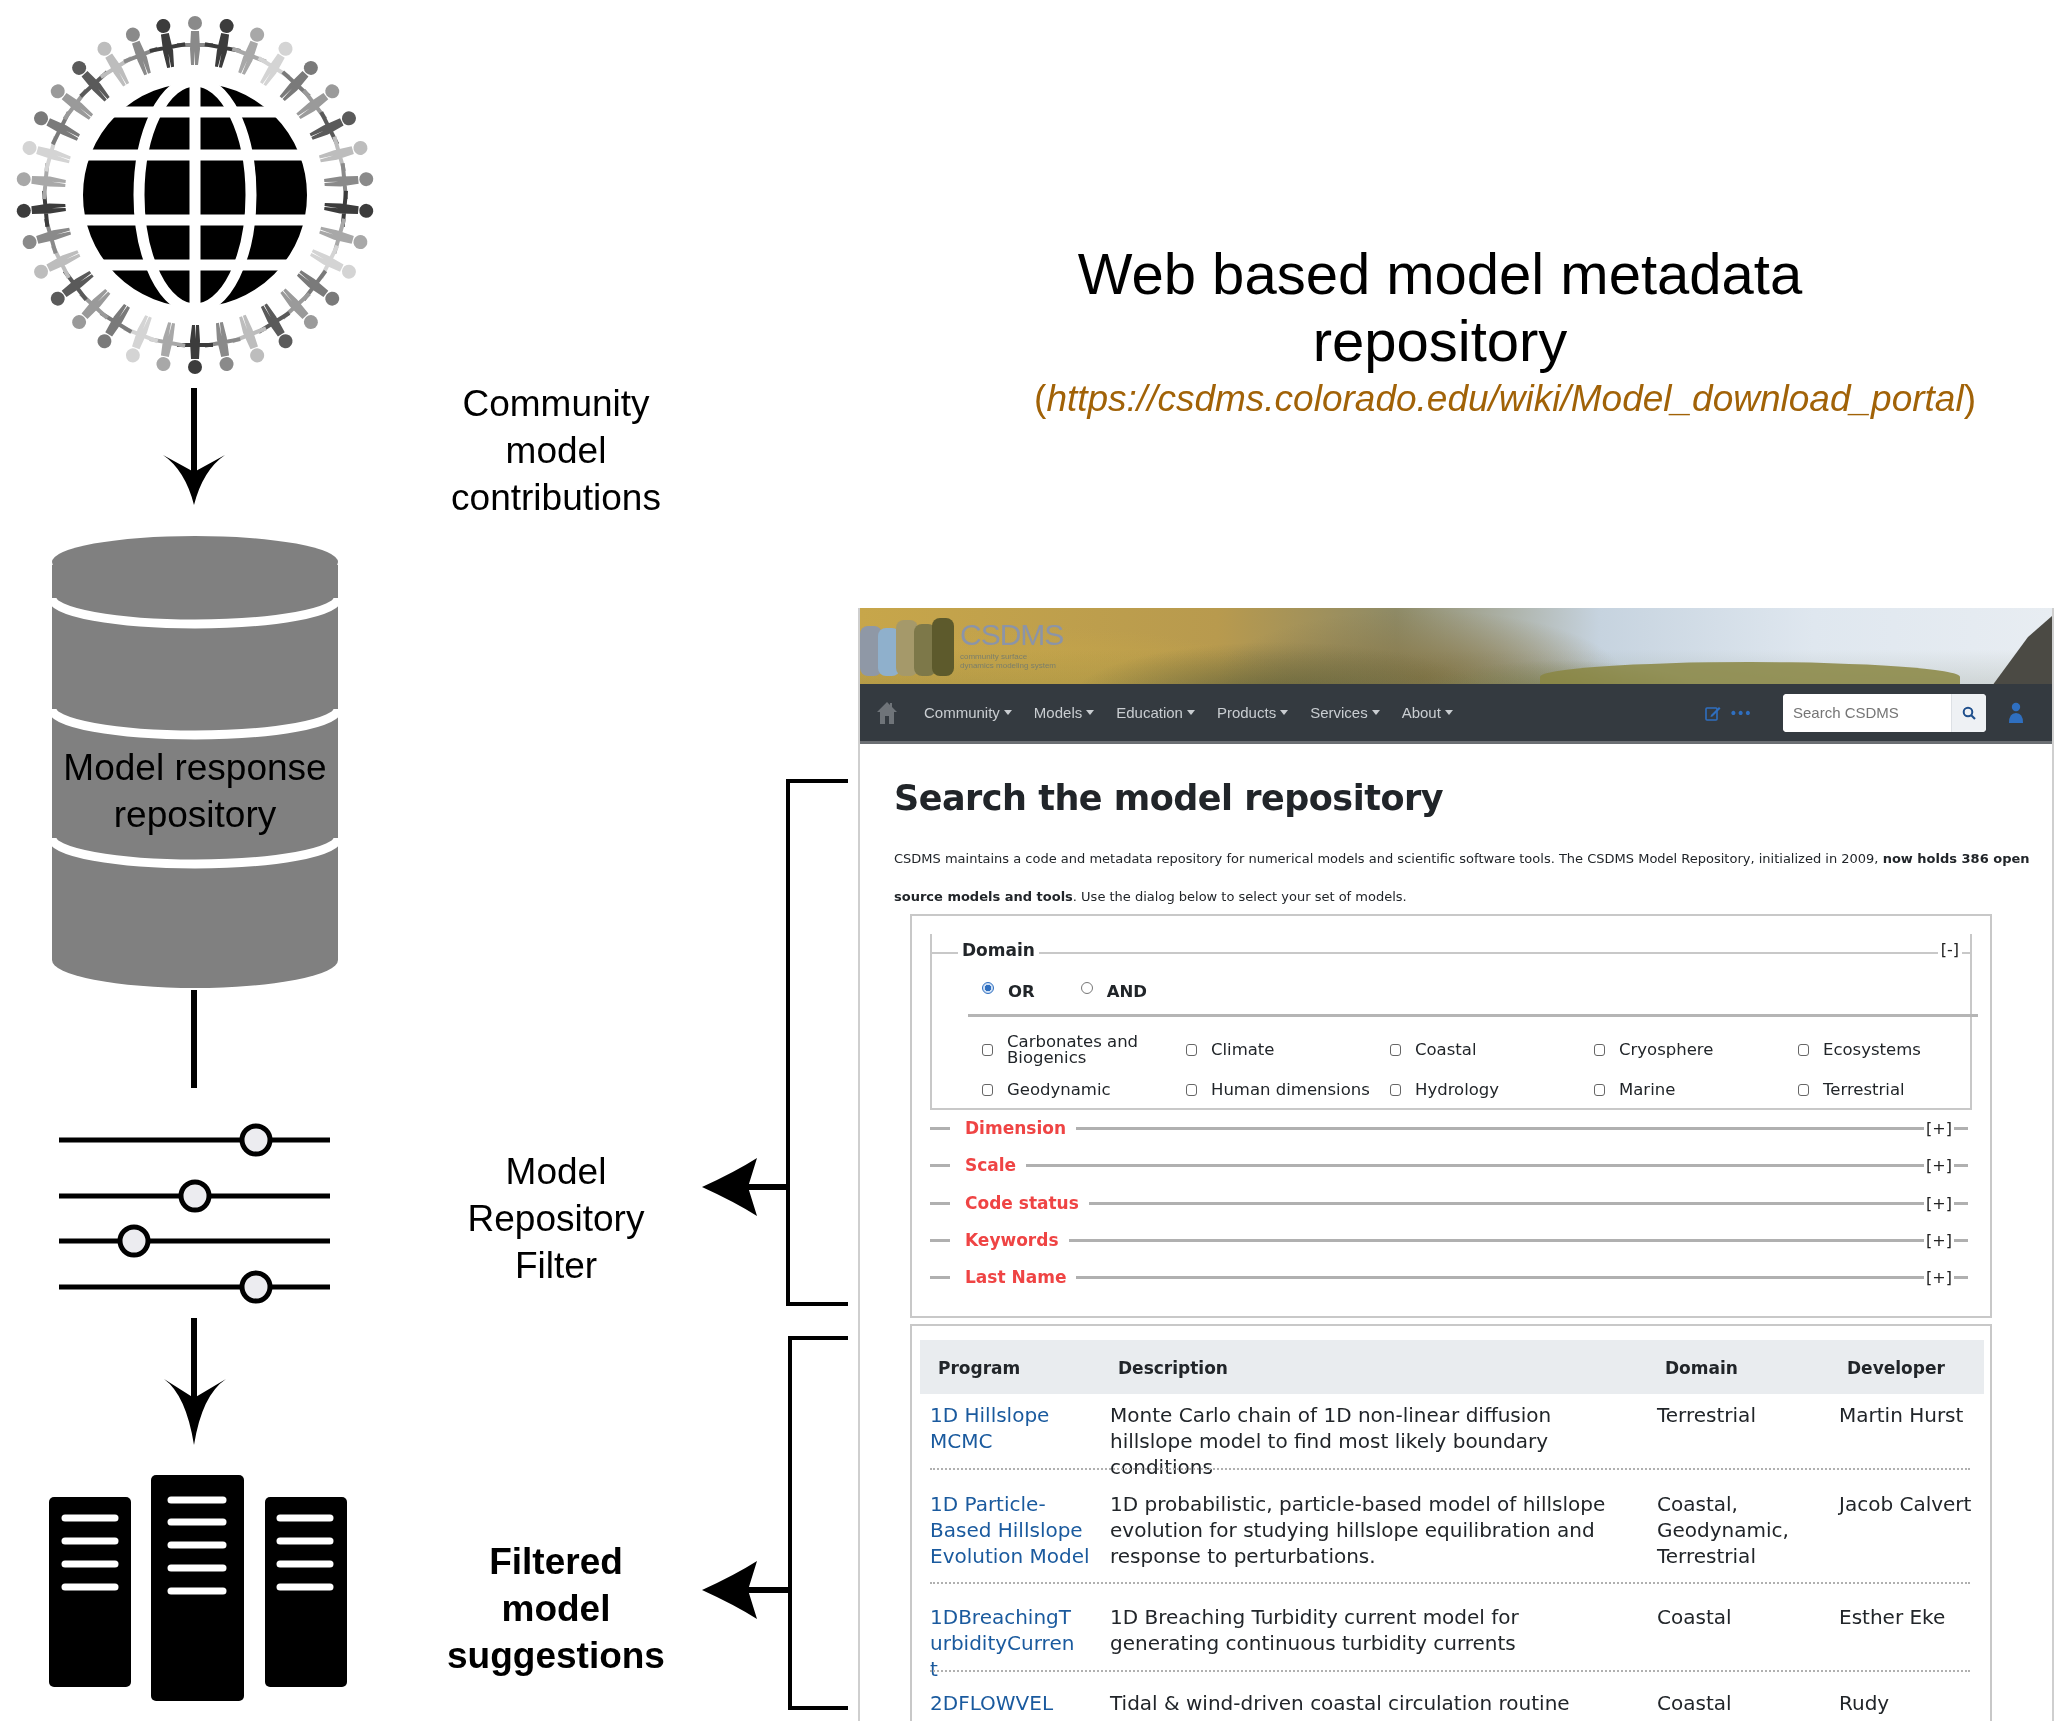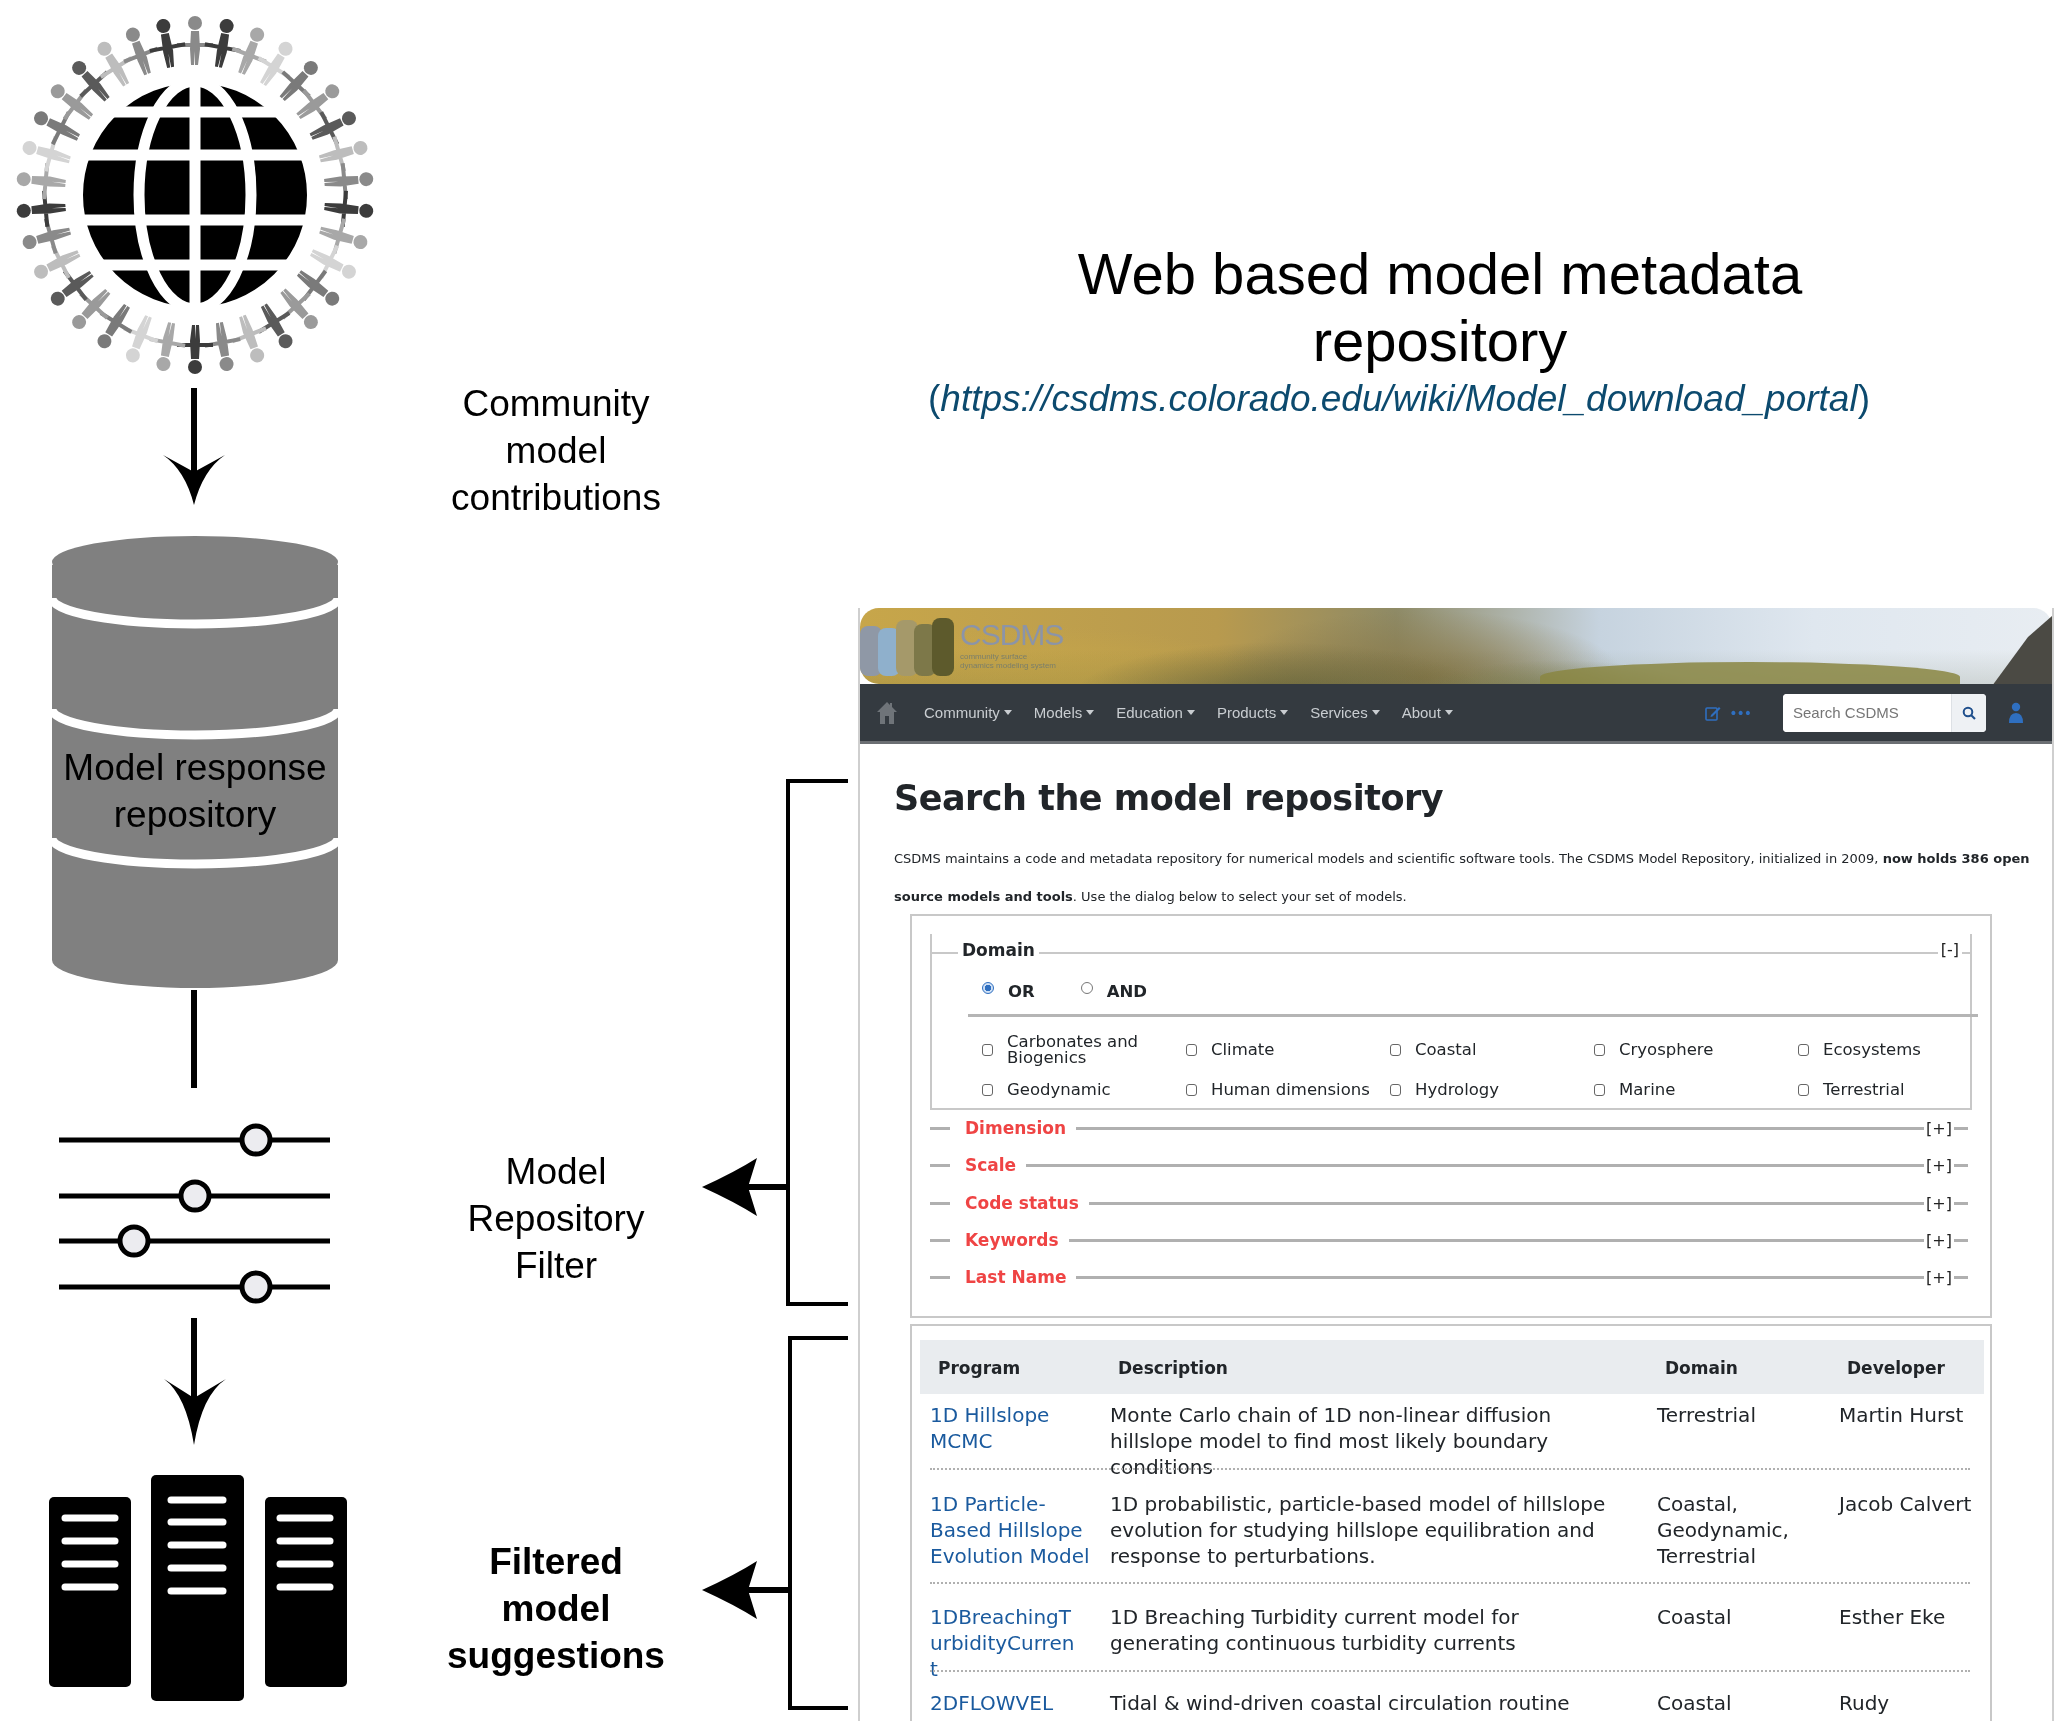--- a/index.html
+++ b/index.html
@@ -1,35 +1,34 @@
 <!DOCTYPE html>
 <html><head>
 <meta charset="utf-8">
 <style>
   html, body { margin: 0; padding: 0; background: #ffffff; }
   body { width: 2067px; height: 1721px; position: relative; overflow: hidden; font-family: "DejaVu Sans", sans-serif; color: #111; }
   .abs { position: absolute; }
 
   
   .big-title { left: 960px; top: 240px; width: 960px; text-align: center; font-family: "Liberation Sans", sans-serif; font-size: 58px; color: #000; }
-  .url-line { left: 919px; top: 378px; width: 960px; text-align: center; font-family: "Liberation Sans", sans-serif; font-size: 37px; color: #0c4a6e; }
+  .url-line { left: 1016px; top: 378px; width: 960px; text-align: right; font-family: "Liberation Sans", sans-serif; font-size: 37px; color: #a16207; }
   .url-line .u { font-style: italic; }
   .side-label { font-family: "Liberation Sans", sans-serif; font-size: 37px; line-height: 47px; text-align: center; color: #000; width: 280px; }
 
   
   .browser { left: 858px; top: 608px; width: 1192px; height: 1113px; background: #fff; border-left: 2px solid #cfcfcf; border-right: 2px solid #cfcfcf; overflow: hidden; }
   .banner { position: absolute; left: 0; top: 0; width: 100%; height: 76px;
     background:
       linear-gradient(180deg, rgba(255,255,255,0) 55%, rgba(80,90,60,0.15) 100%),
       radial-gradient(ellipse 260px 70px at 420px 90px, #6f6a3d 0%, rgba(111,106,61,0) 80%),
       radial-gradient(ellipse 200px 60px at 700px 100px, #7b7c45 0%, rgba(123,124,69,0) 80%),
       radial-gradient(ellipse 320px 90px at 180px 95px, #c9a948 0%, rgba(201,169,72,0) 85%),
       radial-gradient(ellipse 240px 80px at 560px 70px, #8a7a4a 0%, rgba(138,122,74,0) 85%),
       linear-gradient(90deg, #c7a64a 0%, #b89a4e 30%, #8e8a66 45%, #c6d3df 62%, #dfe7ef 80%, #e8edf2 100%);
-    border-radius: 19px;
   }
   .banner .ridge { position: absolute; left: 680px; top: 54px; width: 420px; height: 30px; background: #8a8642; border-radius: 50% 50% 0 0; opacity: 0.85; }
   .banner .cliff { position: absolute; right: 0; top: 8px; width: 60px; height: 70px; background: #4b4a44; clip-path: polygon(100% 0, 100% 100%, 0 100%, 60% 30%); }
   .logo { position: absolute; left: 0; top: 8px; height: 60px; display: flex; align-items: flex-end; }
   .logo .bar { width: 22px; border-radius: 8px; margin-right: -4px; }
   .logo-text { position: absolute; left: 100px; top: 10px; font-family: "Liberation Sans", sans-serif; font-size: 30px; color: #8b94a8; letter-spacing: -1px; }
   .logo-sub { position: absolute; left: 100px; top: 44px; font-family: "Liberation Sans", sans-serif; font-size: 8px; line-height: 9px; color: #7b7f6a; }
 
   .navbar { position: absolute; left: 0; top: 76px; width: 100%; height: 57px; background: #343a40; border-bottom: 3px solid #6b6f73; display: flex; align-items: center; }
   .home { width: 22px; height: 24px; margin-left: 16px; margin-right: 26px; position: relative; }

